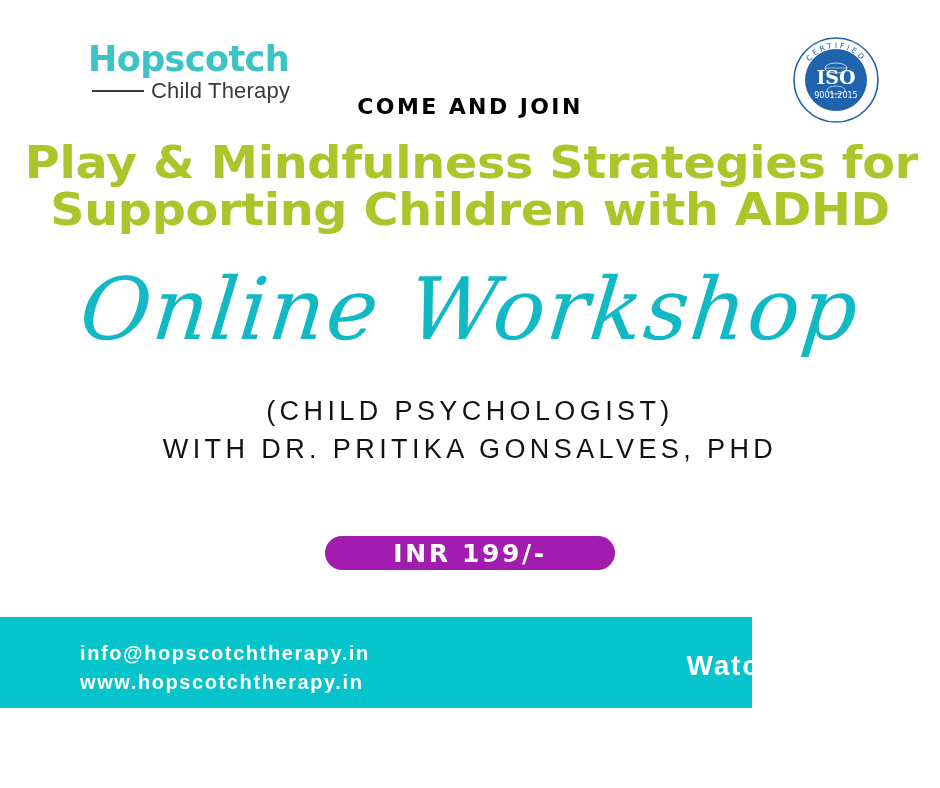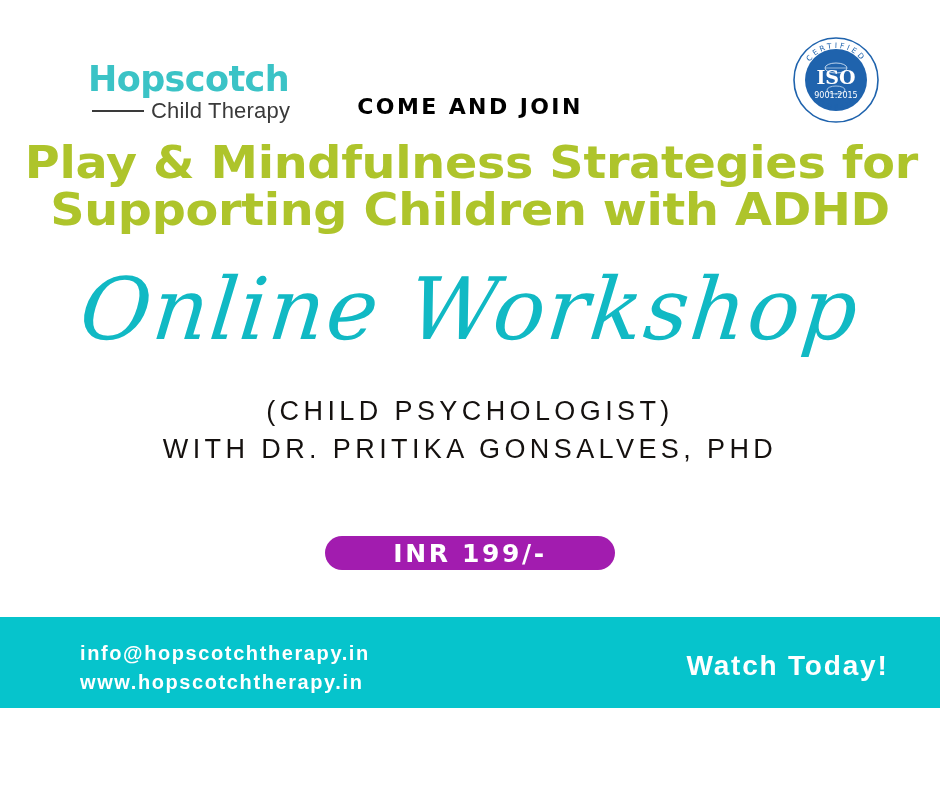--- a/index.html
+++ b/index.html
@@ -26,21 +26,20 @@
     top: 42px;
     width: 260px;
   }
   .logo-word {
     font-family: "DejaVu Sans", sans-serif;
     font-size: 35px;
     font-weight: bold;
     color: #3bc3c6;
     letter-spacing: -0.6px;
     line-height: 1;
-    margin-top: 20px;
   }
   .logo-sub-row {
     display: flex;
     align-items: center;
     margin-top: 3px;
     padding-left: 4px;
   }
   .logo-rule {
     width: 52px;
     height: 2px;
@@ -147,21 +146,21 @@
     font-weight: bold;
     color: #ffffff;
     letter-spacing: 2.6px;
   }
 
   
   .footer {
     position: absolute;
     left: 0;
     top: 617px;
-    width: 940px;
+    width: 752px;
     height: 91px;
     background: #06c4cc;
   }
   .footer-left {
     position: absolute;
     left: 80px;
     top: 22px;
     font-family: "Liberation Sans", sans-serif;
     font-size: 20px;
     font-weight: bold;

